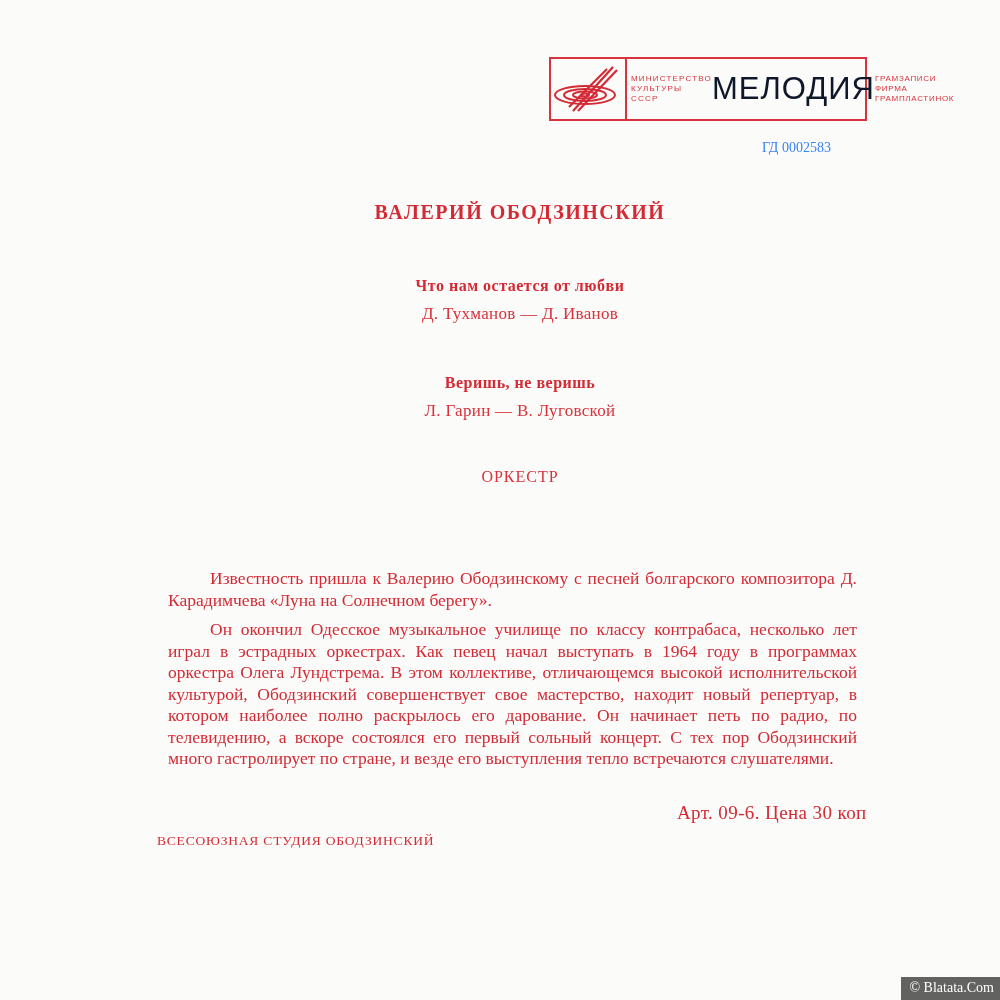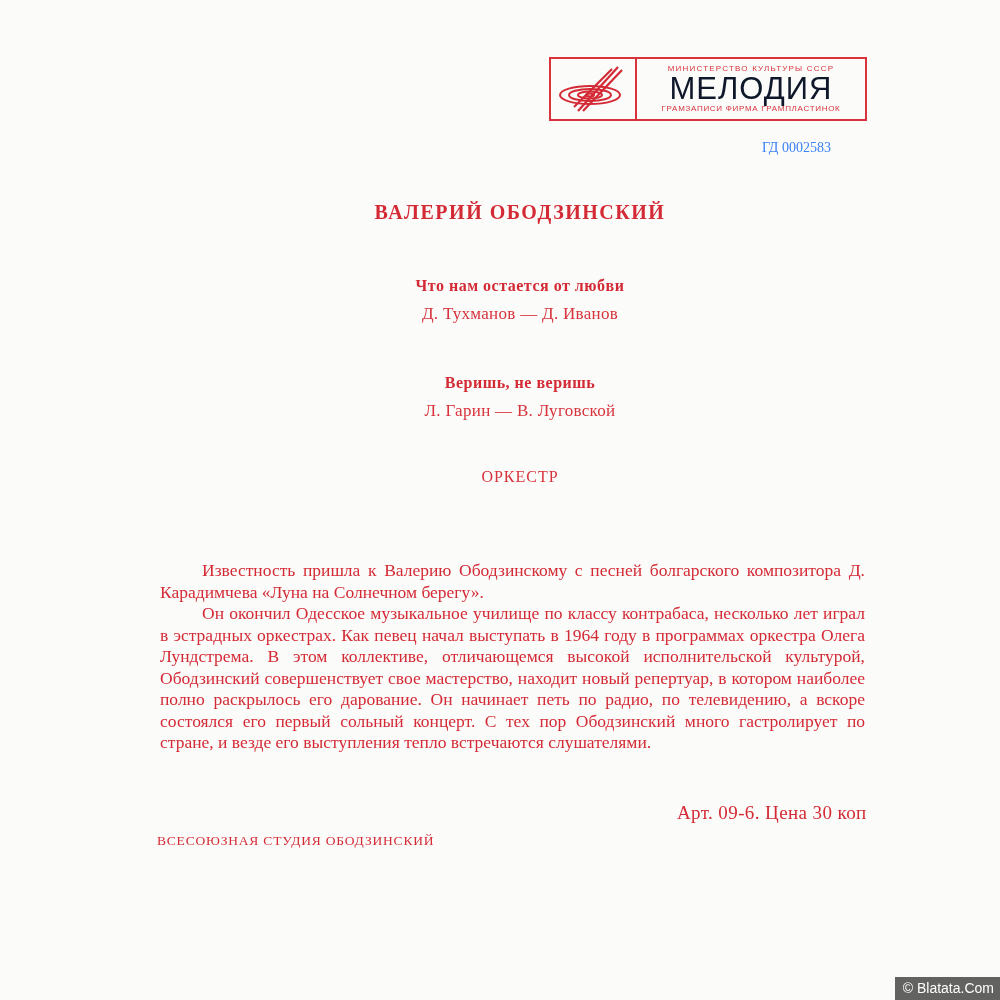--- a/index.html
+++ b/index.html
@@ -30,23 +30,23 @@
       height: 100%;
       border-right: 2px solid #d8323c;
       box-sizing: border-box;
       display: flex;
       align-items: center;
       justify-content: center;
     }
     .logo-text {
       flex: 1;
       display: flex;
-      flex-direction: column;
+      flex-direction: row;
       align-items: center;
-      justify-content: center;
+      justify-content: flex-end;
       padding: 0 4px;
     }
     .logo-top {
       font-family: "Liberation Sans", sans-serif;
       font-size: 8px;
       letter-spacing: 1.2px;
       color: #d8323c;
       line-height: 10px;
     }
     .logo-brand {
@@ -124,21 +124,21 @@
       left: 160px;
       top: 560px;
       width: 705px;
       font-size: 17.5px;
       line-height: 21.5px;
       color: #d42a35;
       text-align: justify;
       font-family: "Liberation Serif", serif;
     }
     .bio p {
-      margin: 0;
+      margin: 8px;
       text-indent: 42px;
     }
     .footer-left {
       position: absolute;
       left: 157px;
       top: 833px;
       font-size: 13.5px;
       color: #d42a35;
       letter-spacing: 0.8px;
       font-family: "Liberation Serif", serif;
@@ -151,21 +151,21 @@
       color: #d42a35;
       letter-spacing: 0.4px;
       font-family: "Liberation Serif", serif;
     }
     .watermark {
       position: absolute;
       right: 0;
       bottom: 0;
       background: rgba(70,70,70,0.85);
       color: #ffffff;
-      font-family: Liberation Sans, sans-serif;
+      font-family: Liberation Serif, serif;
       font-size: 14px;
       padding: 3px 6px 4px 8px;
       line-height: 16px;
     }
   </style>
 </head>
 <body>
 
 <div class="logo-box">
   <div class="logo-emblem">

